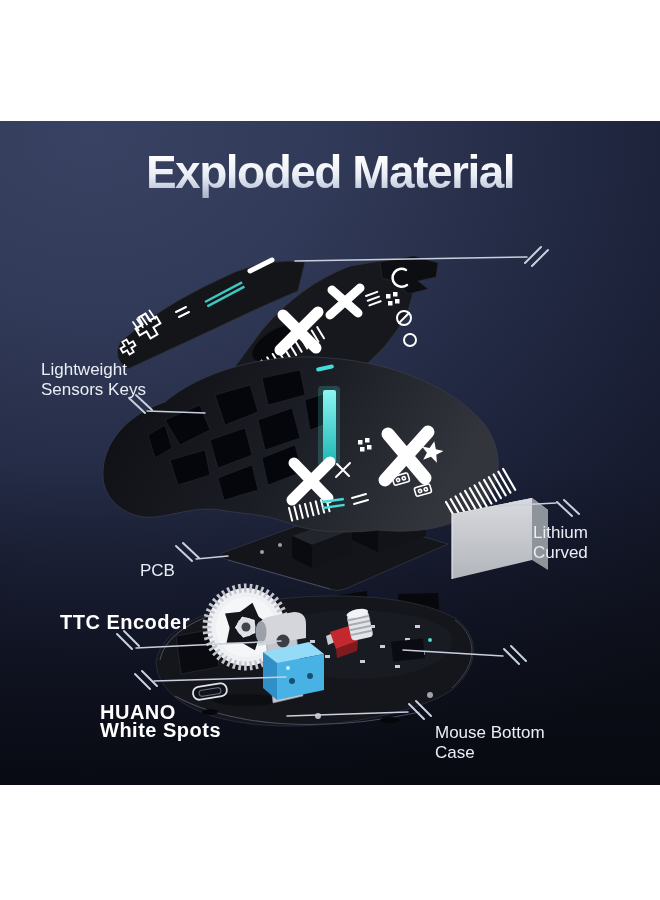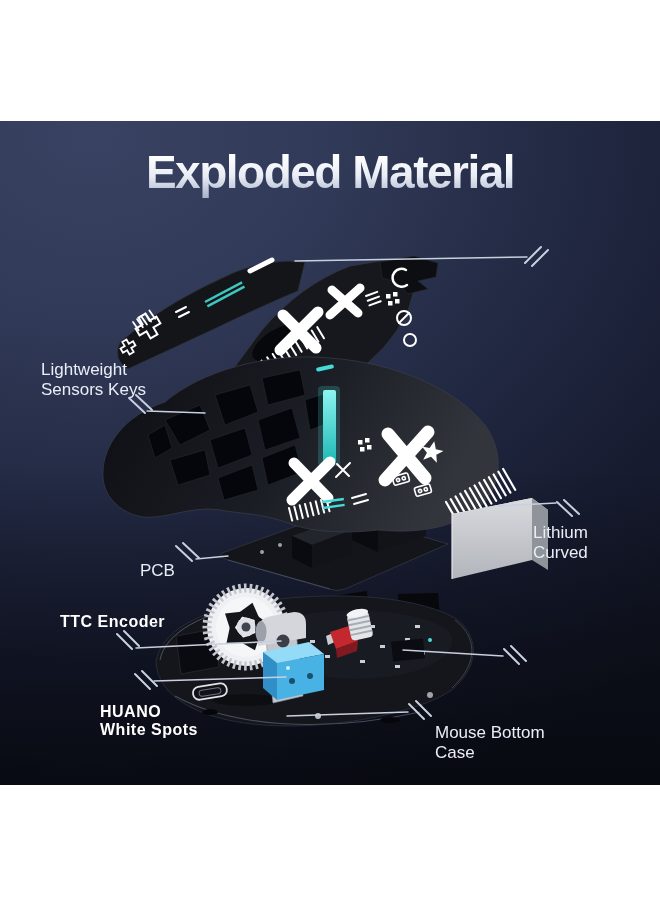--- a/index.html
+++ b/index.html
@@ -9,21 +9,21 @@
     background:
       linear-gradient(180deg, rgba(0,0,0,0) 52%, rgba(6,7,13,.45) 82%, rgba(4,5,10,.65) 100%),
       radial-gradient(135% 105% at 14% 2%, #3a4263 0%, #313a58 26%, #232a44 52%, #171c31 76%, #10131f 100%);}
   #title{position:absolute;left:0;top:144px;width:660px;text-align:center;
     font-size:46px;font-weight:700;letter-spacing:-1.5px;line-height:1.25;
     background:linear-gradient(180deg,#ffffff 20%,#e9edf5 55%,#9ca8c2 100%);
     -webkit-background-clip:text;background-clip:text;color:transparent;}
   svg{position:absolute;left:0;top:0;}
   .lbl{position:absolute;font-size:17px;line-height:20px;color:#e9edf5;}
   .lbl span{display:block;}
-  .lbl.b{font-weight:700;color:#ffffff;font-size:16px;line-height:18px;letter-spacing:.5px;}
+  .lbl.b{font-weight:700;color:#ffffff;font-size:20px;line-height:18px;letter-spacing:.5px;}
   #lb-lightweight{left:430px;top:213px;}
   #lb-engineering{left:41px;top:360px;}
   #lb-pcb{left:140px;top:561px;}
   #lb-lithium{left:533px;top:523px;}
   #lb-ttc{left:60px;top:613px;}
   #lb-paw{left:538px;top:653px;}
   #lb-huano{left:100px;top:703px;}
   #lb-bottomcase{left:435px;top:723px;}
 </style>
 </head>

